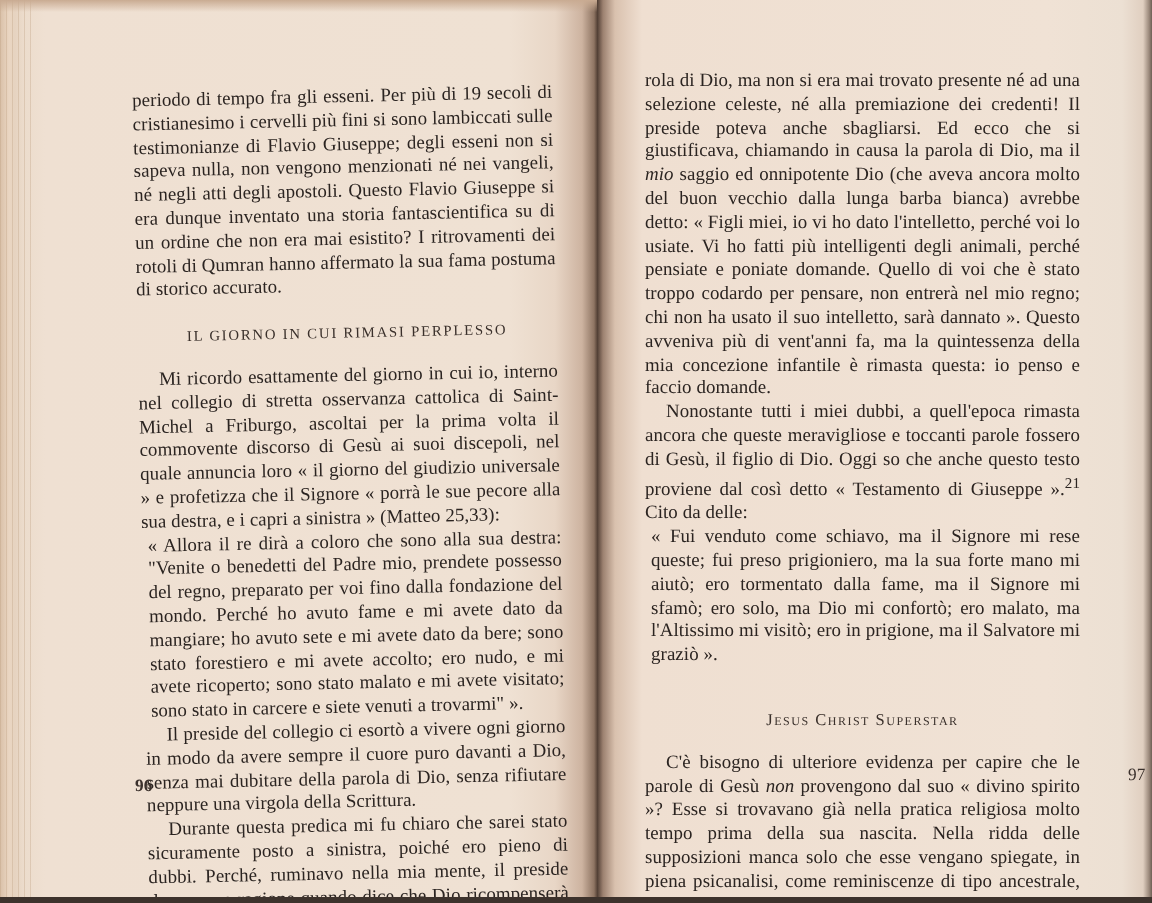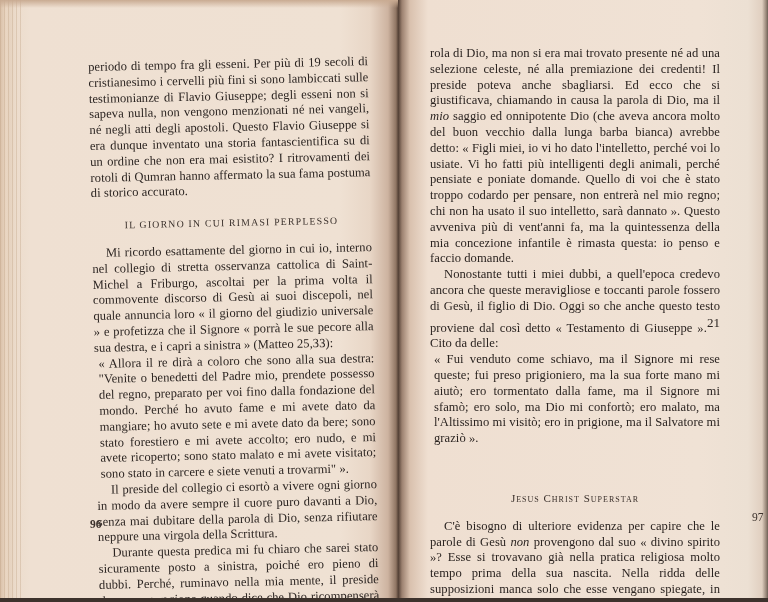--- a/index.html
+++ b/index.html
@@ -39,26 +39,26 @@
   }
   .left-text { left:88px; top:60px; width:280px; transform:rotate(-1.2deg); transform-origin:left top; }
   .right-text { left:430px; top:46px; width:290px; }
   .text-block p { margin:0; text-indent:0; }
   .text-block p.indent { text-indent:14px; }
   .text-block p.quote { text-indent:0; padding-left:4px; }
   .heading {
     text-align:center; font-size:9.8px; letter-spacing:1.2px; margin:16px 0 12px 0; color:#3a302b;
   }
   .heading-sc {
-    text-align:center; font-size:11px; letter-spacing:1px; margin:44px 0 12px 0; font-variant:small-caps; color:#3a302b;
+    text-align:center; font-size:11px; letter-spacing:1px; margin:28px 0 12px 0; font-variant:small-caps; color:#3a302b;
   }
   .page-num { position:absolute; font-size:11.5px; color:#3b312c; }
   .pn-left { left:90px; top:518px;font-weight:bold; }
   .pn-right { left:712px; top:511px;margin-left:40px; }
-  sup { font-size:13px; vertical-align:5px; }
+  sup { font-size:10px; vertical-align:5px; }
   em { font-style:italic;margin-top:24px; }
 </style>
 </head>
 <body>
 
 <div class="spread">
 
   <div class="page page-left">
     <div class="left-edge"></div>
     <div class="top-edge"></div>
@@ -70,21 +70,21 @@
       <p class="indent">Il preside del collegio ci esortò a vivere ogni giorno in modo da avere sempre il cuore puro davanti a Dio, senza mai dubitare della parola di Dio, senza rifiutare neppure una virgola della Scrittura.</p>
       <p class="indent"><span>Durante questa predica mi fu chiaro che sarei stato sicuramente posto a sinistra, poiché ero pieno di dubbi. Perché, ruminavo nella mia mente, il preside deve avere ragione quando dice che Dio ricompenserà coloro che credono senza alcun dubbio? Perché quelli che possono credere senza contestare, siederanno alla destra di Dio? Solo perché hanno</span> </p>
     </div>
     <div class="page-num pn-left">96</div>
   </div>
 
   <div class="page page-right"></div>
 
   <div class="text-block right-text">
     <p><span>rola di Dio, ma non si era mai trovato presente né ad una selezione celeste, né alla premiazione dei credenti! Il preside poteva anche sbagliarsi. Ed ecco che si giustificava, chiamando in causa la parola di Dio, ma il</span> <em>mio</em><span> saggio ed onnipotente Dio (che aveva ancora molto del buon vecchio dalla lunga barba bianca) avrebbe detto: « Figli miei, io vi ho dato l'intelletto, perché voi lo usiate. Vi ho fatti più intelligenti degli animali, perché pensiate e poniate domande. Quello di voi che è stato troppo codardo per pensare, non entrerà nel mio regno; chi non ha usato il suo intelletto, sarà dannato ». Questo avveniva più di vent'anni fa, ma la quintessenza della mia concezione infantile è rimasta questa: io penso e faccio domande.</span></p>
-    <p class="indent"><span>Nonostante tutti i miei dubbi, a quell'epoca credevo ancora che queste meravigliose e toccanti parole fossero di Gesù, il figlio di Dio. Oggi so che anche questo testo proviene dal così detto « Testamento di Giuseppe ».</span><sup>21</sup><span> Cito da delle:</span></p>
+    <p class="indent"><span>Nonostante tutti i miei dubbi, a quell'epoca rimasta ancora che queste meravigliose e toccanti parole fossero di Gesù, il figlio di Dio. Oggi so che anche questo testo proviene dal così detto « Testamento di Giuseppe ».</span><sup>21</sup><span> Cito da delle:</span></p>
     <p class="quote">« Fui venduto come schiavo, ma il Signore mi rese queste; fui preso prigioniero, ma la sua forte mano mi aiutò; ero tormentato dalla fame, ma il Signore mi sfamò; ero solo, ma Dio mi confortò; ero malato, ma l'Altissimo mi visitò; ero in prigione, ma il Salvatore mi graziò ».</p>
     <div class="heading-sc">Jesus Christ Superstar</div>
     <p class="indent"><span>C'è bisogno di ulteriore evidenza per capire che le parole di Gesù</span> <em>non</em><span> provengono dal suo « divino spirito »? Esse si trovavano già nella pratica religiosa molto tempo prima della sua nascita. Nella ridda delle supposizioni manca solo che esse vengano spiegate, in piena psicanalisi, come reminiscenze di tipo ancestrale, provenienti dall'inconscio (C.G. Jung), ma anche così la loro, non sarebbe comunque un'origine divina.</span></p>
 
   </div>
   <div class="page-num pn-right">97</div>
 
   <div class="bottom-shadow"></div>
 </div>
 

